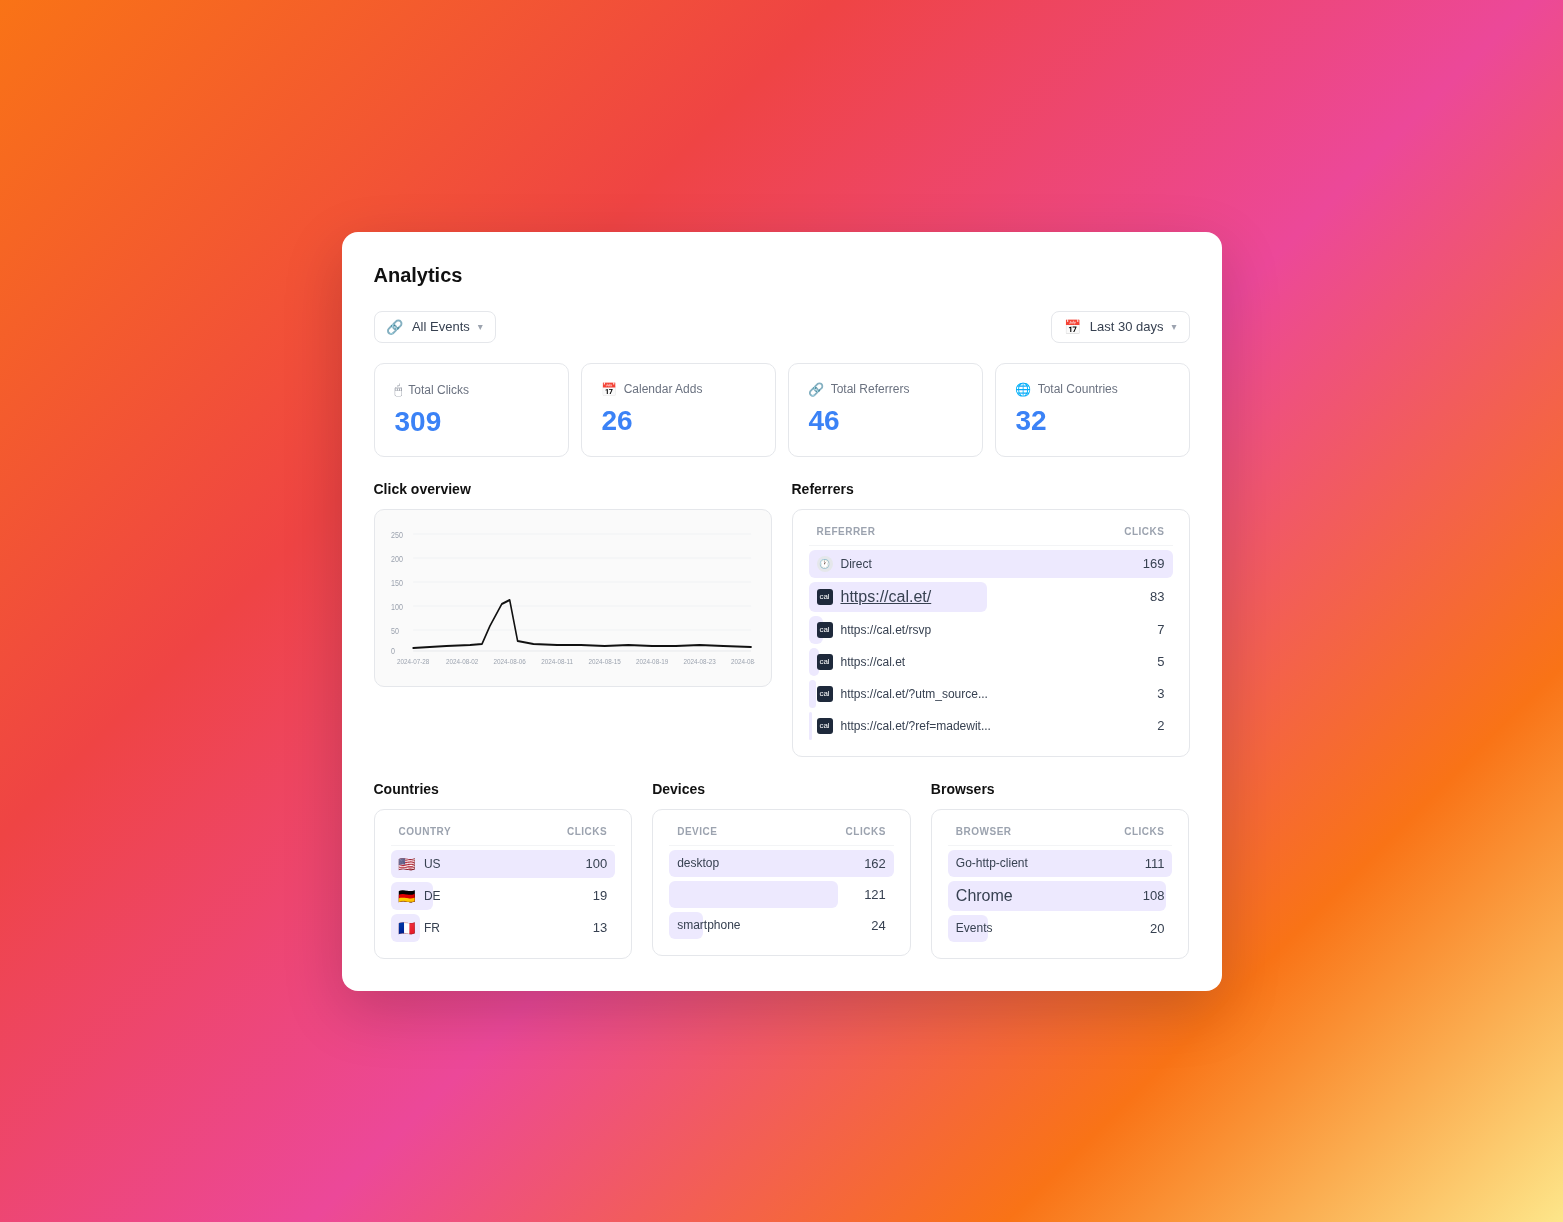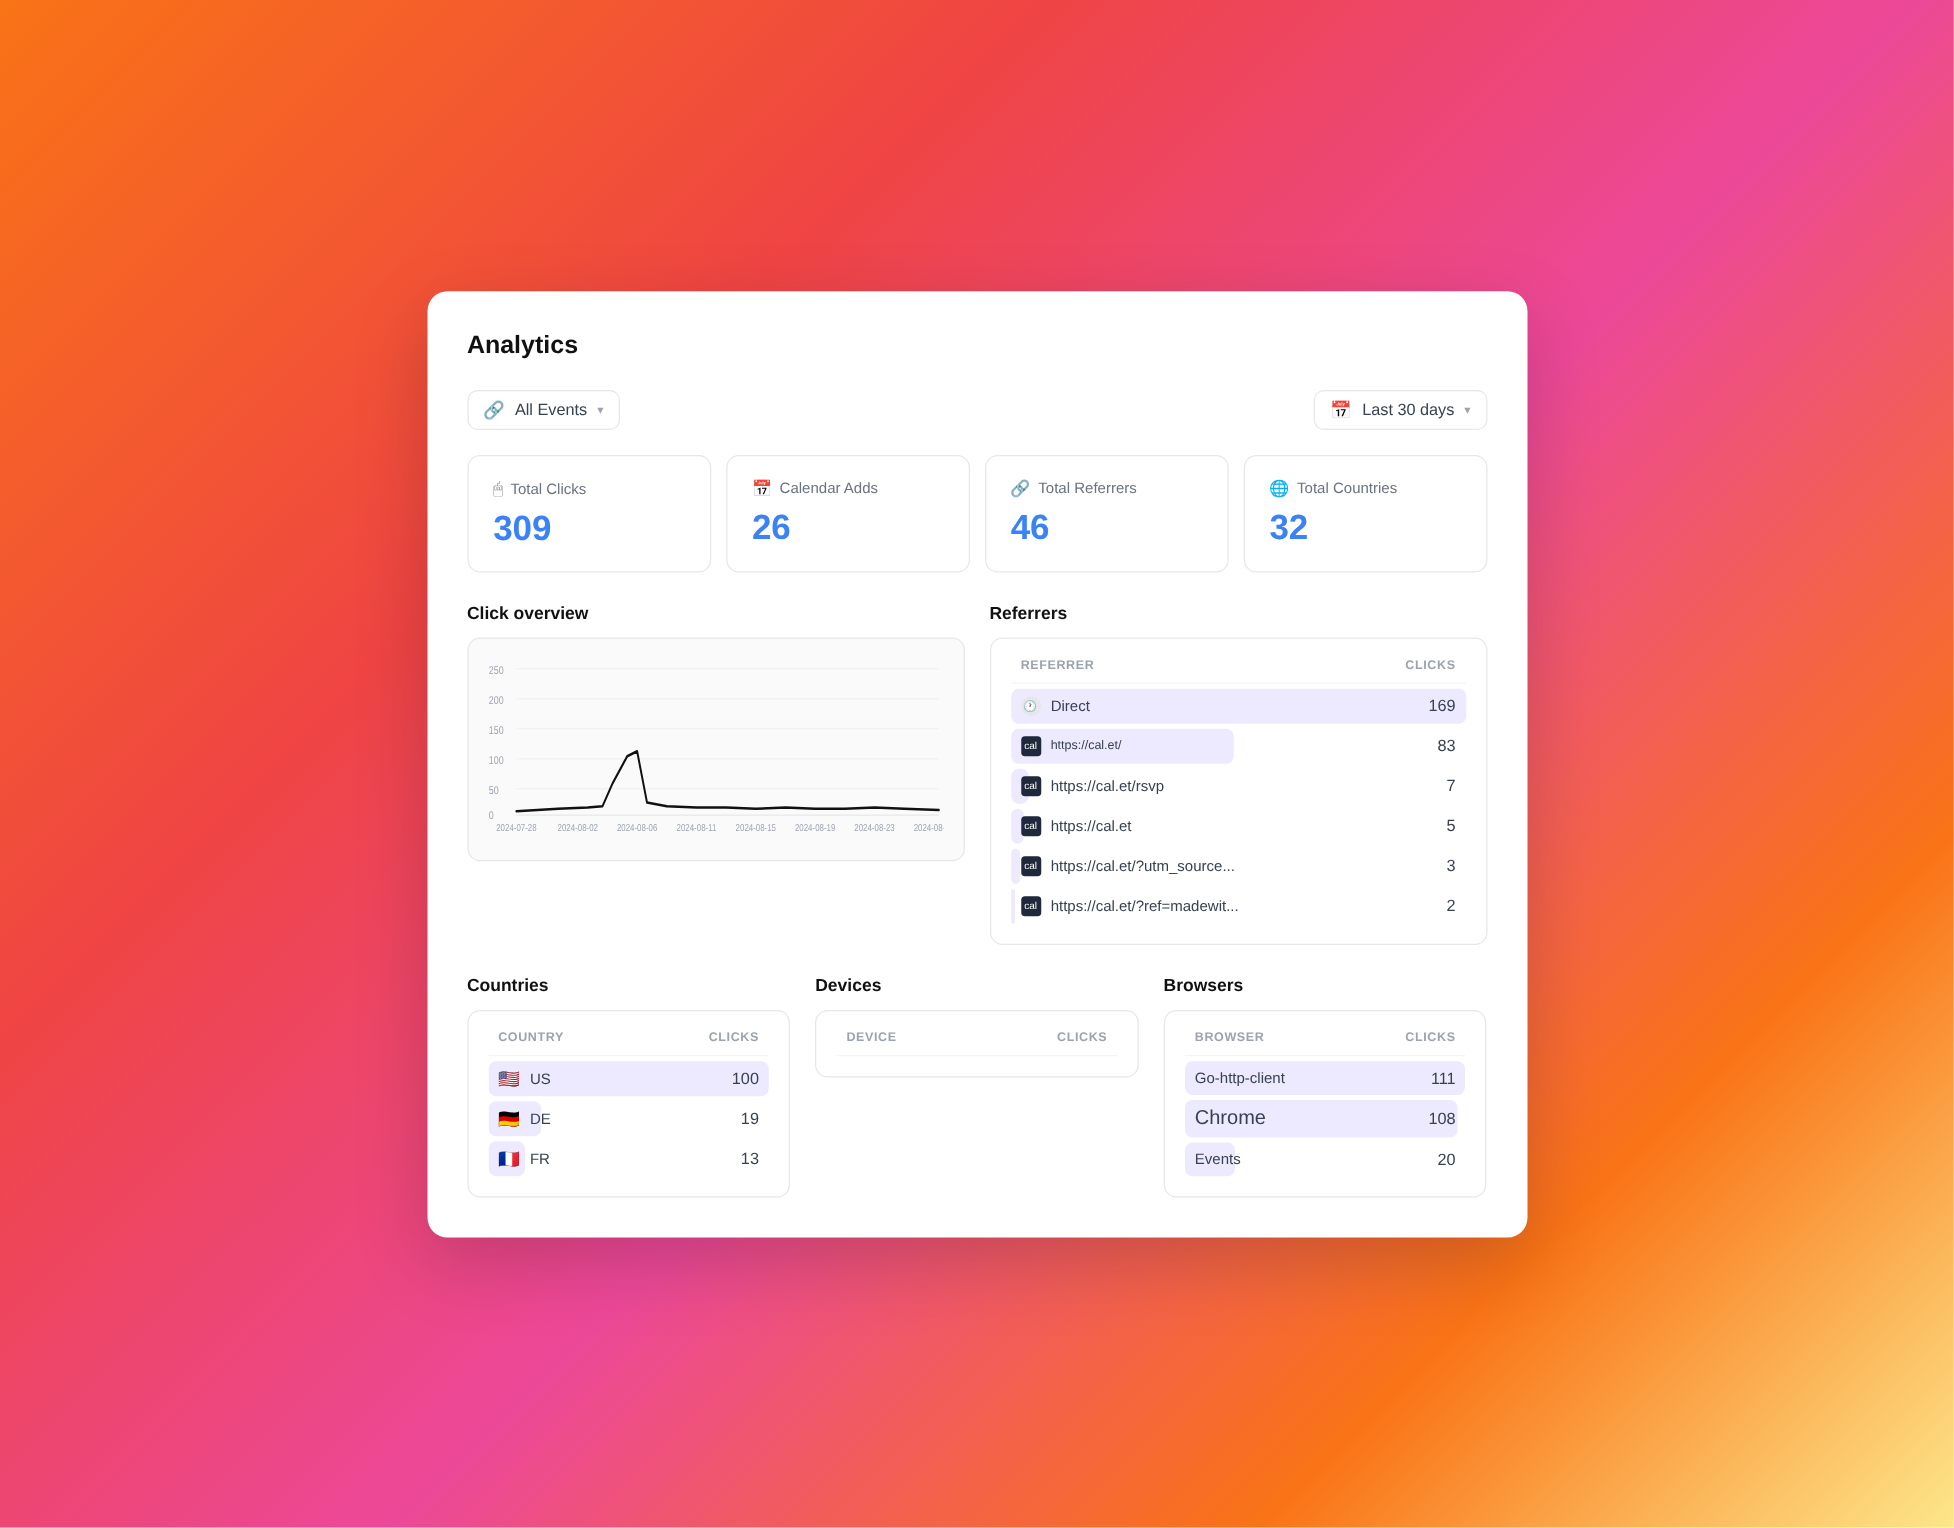--- a/index.html
+++ b/index.html
@@ -296,21 +296,21 @@
       <div class="row-content">
         <span style="display:inline-flex;align-items:center;justify-content:center;width:16px;height:16px;background:#e5e7eb;border-radius:50%;font-size:9px;">🕐</span>
         <span style="font-size:12px;">Direct</span>
       </div>
       <span class="row-value">169</span>
     </div>
             <div class="table-row">
       <div class="bar-bg" style="width:49%"></div>
       <div class="row-content">
         <span style="display:inline-flex;align-items:center;justify-content:center;width:16px;height:16px;background:#1e293b;border-radius:3px;font-size:8px;color:white;">cal</span>
-        <span style="font-size:10px;">https://cal.et/</span>
+        <span style="font-size:16px;text-decoration:underline;">https://cal.et/</span>
       </div>
       <span class="row-value">83</span>
     </div>
             <div class="table-row">
       <div class="bar-bg" style="width:4%"></div>
       <div class="row-content">
         <span style="display:inline-flex;align-items:center;justify-content:center;width:16px;height:16px;background:#1e293b;border-radius:3px;font-size:8px;color:white;">cal</span>
         <span style="font-size:12px;">https://cal.et/rsvp</span>
       </div>
       <span class="row-value">7</span>
@@ -383,20 +383,43 @@
         </div>
       </div>
 
       <div>
         <div class="section-title">Devices</div>
         <div class="data-section">
           <div class="table-header">
             <span>DEVICE</span>
             <span>CLICKS</span>
           </div>
+          <div id="device-rows">
+              <div class="table-row">
+      <div class="bar-bg" style="width:100%"></div>
+      <div class="row-content">
+        <span style="font-size:12px;">desktop</span>
+      </div>
+      <span class="row-value">162</span>
+    </div>
+              <div class="table-row">
+      <div class="bar-bg" style="width:75%"></div>
+      <div class="row-content">
+        <span style="font-size:12px;"></span>
+      </div>
+      <span class="row-value">121</span>
+    </div>
+              <div class="table-row">
+      <div class="bar-bg" style="width:15%"></div>
+      <div class="row-content">
+        <span style="font-size:12px;">smartphone</span>
+      </div>
+      <span class="row-value">24</span>
+    </div>
+            </div>
         </div>
       </div>
 
       <div>
         <div class="section-title">Browsers</div>
         <div class="data-section">
           <div class="table-header">
             <span>BROWSER</span>
             <span>CLICKS</span>
           </div>

